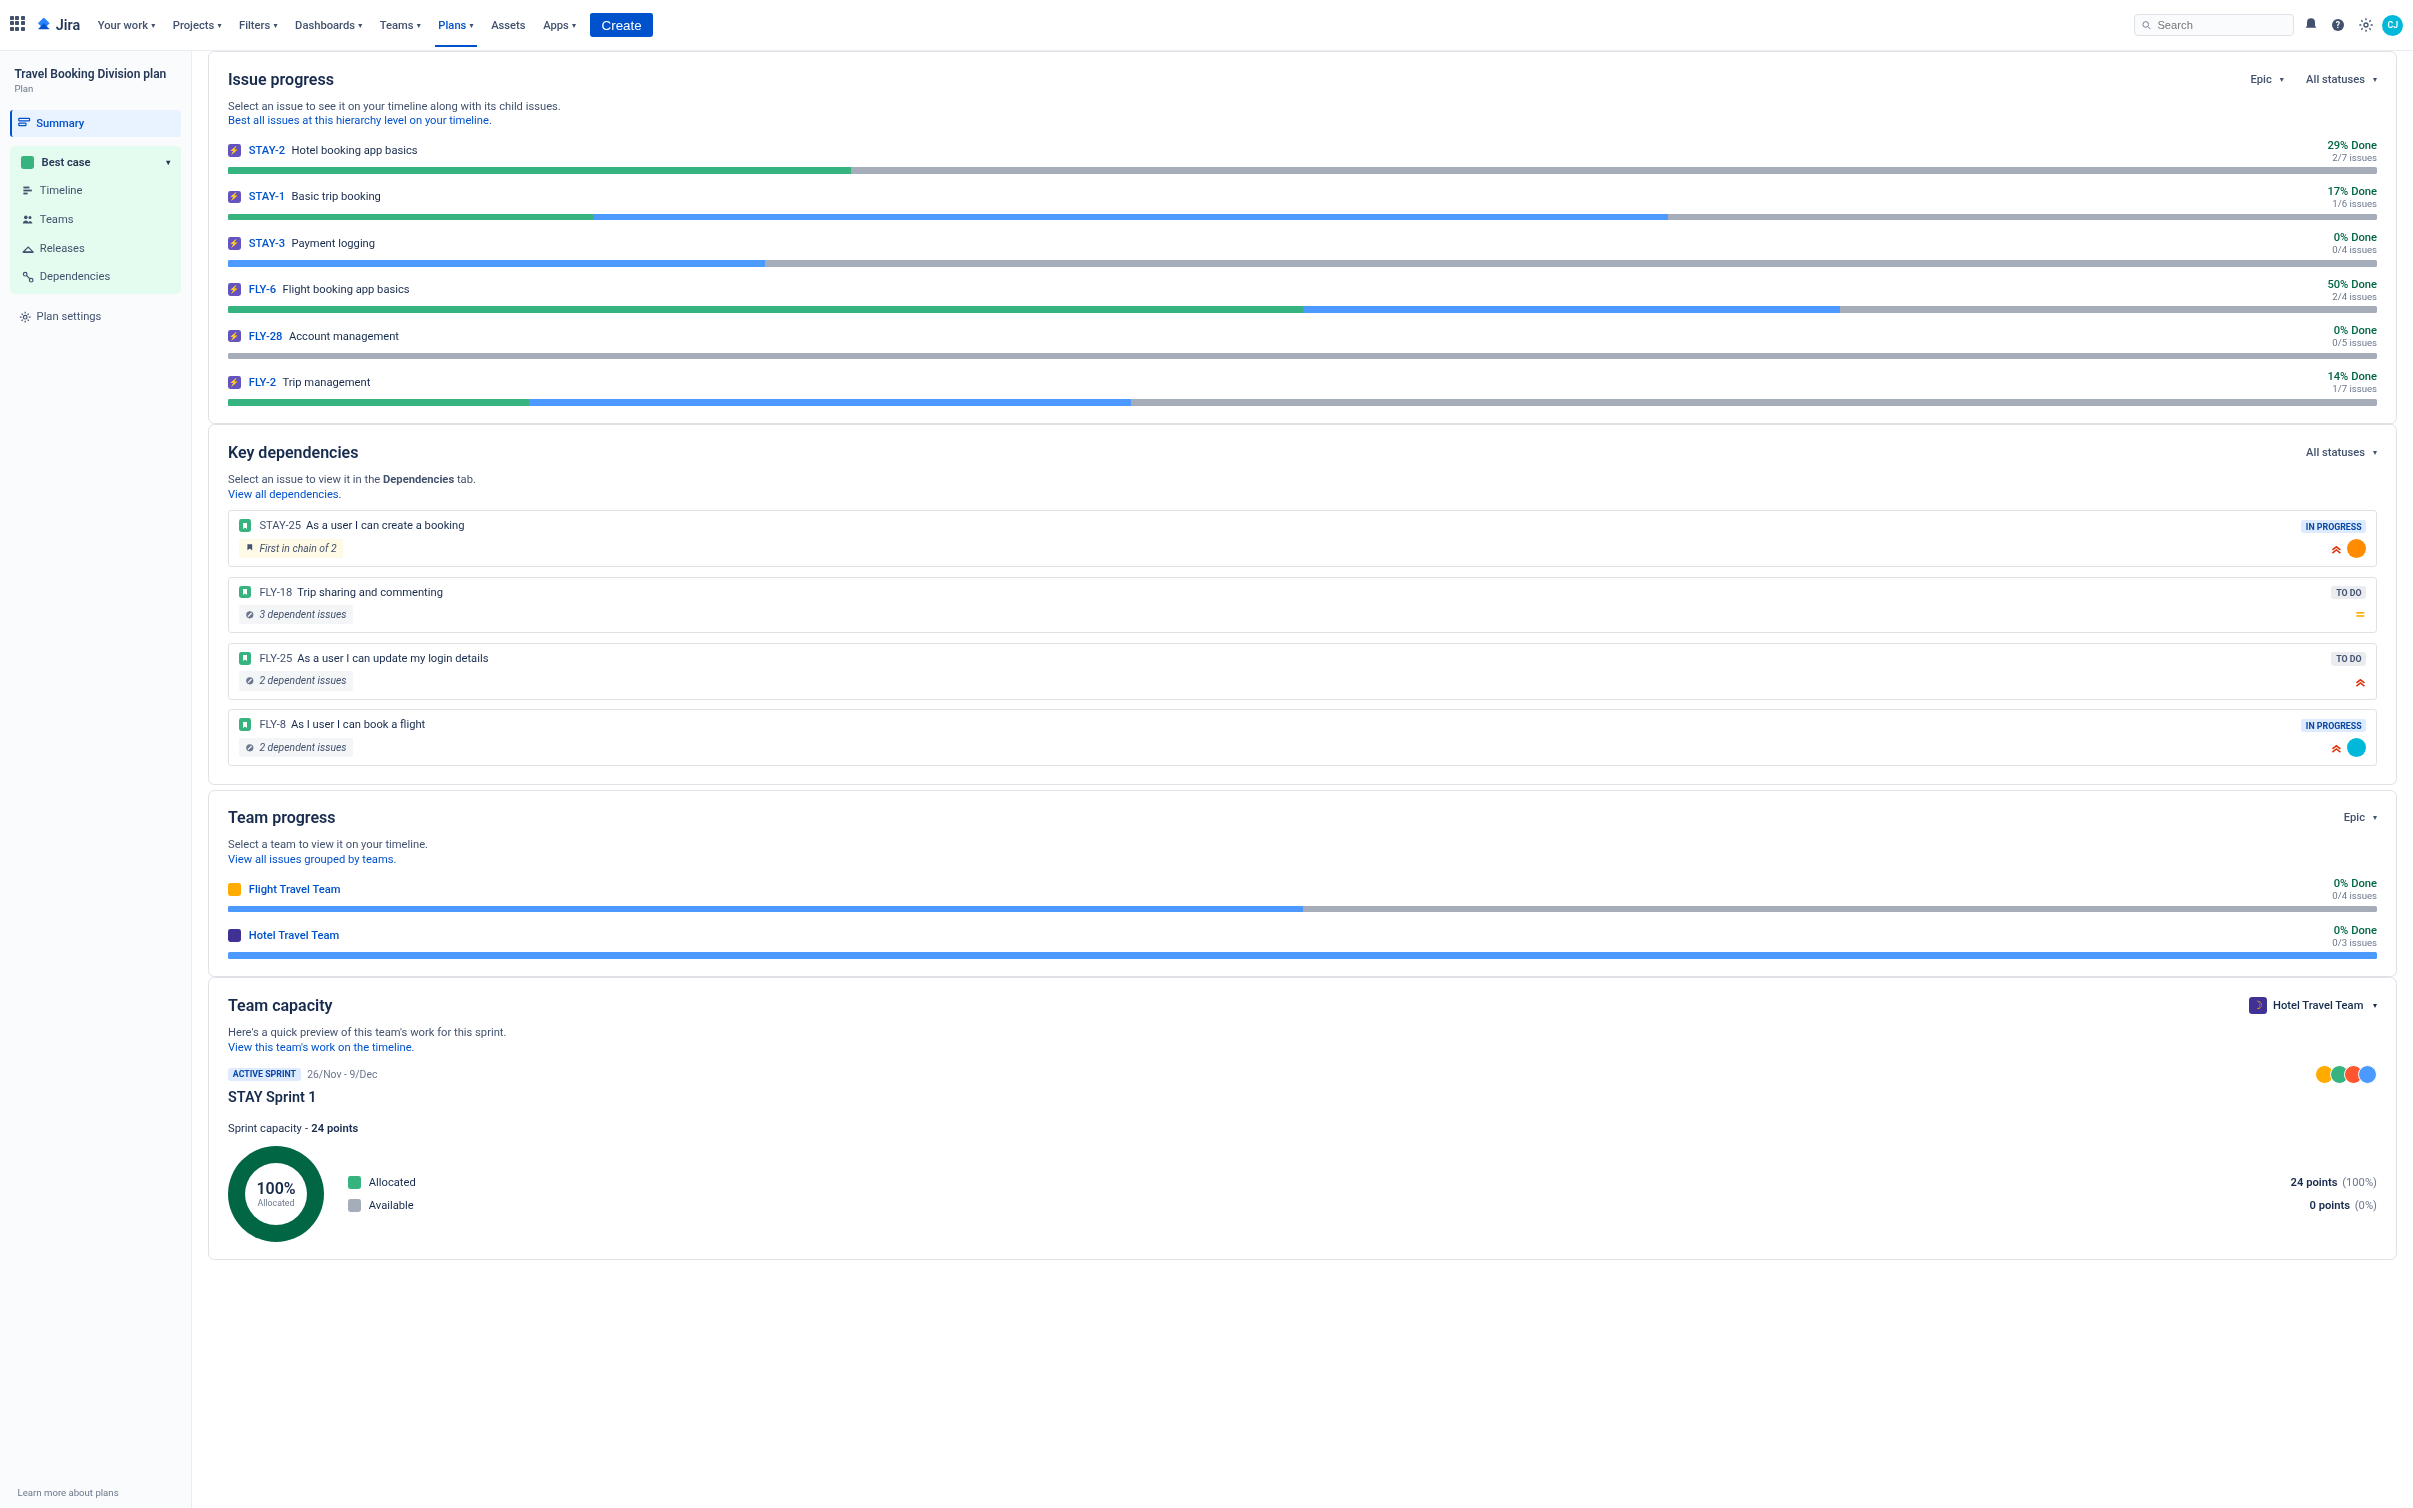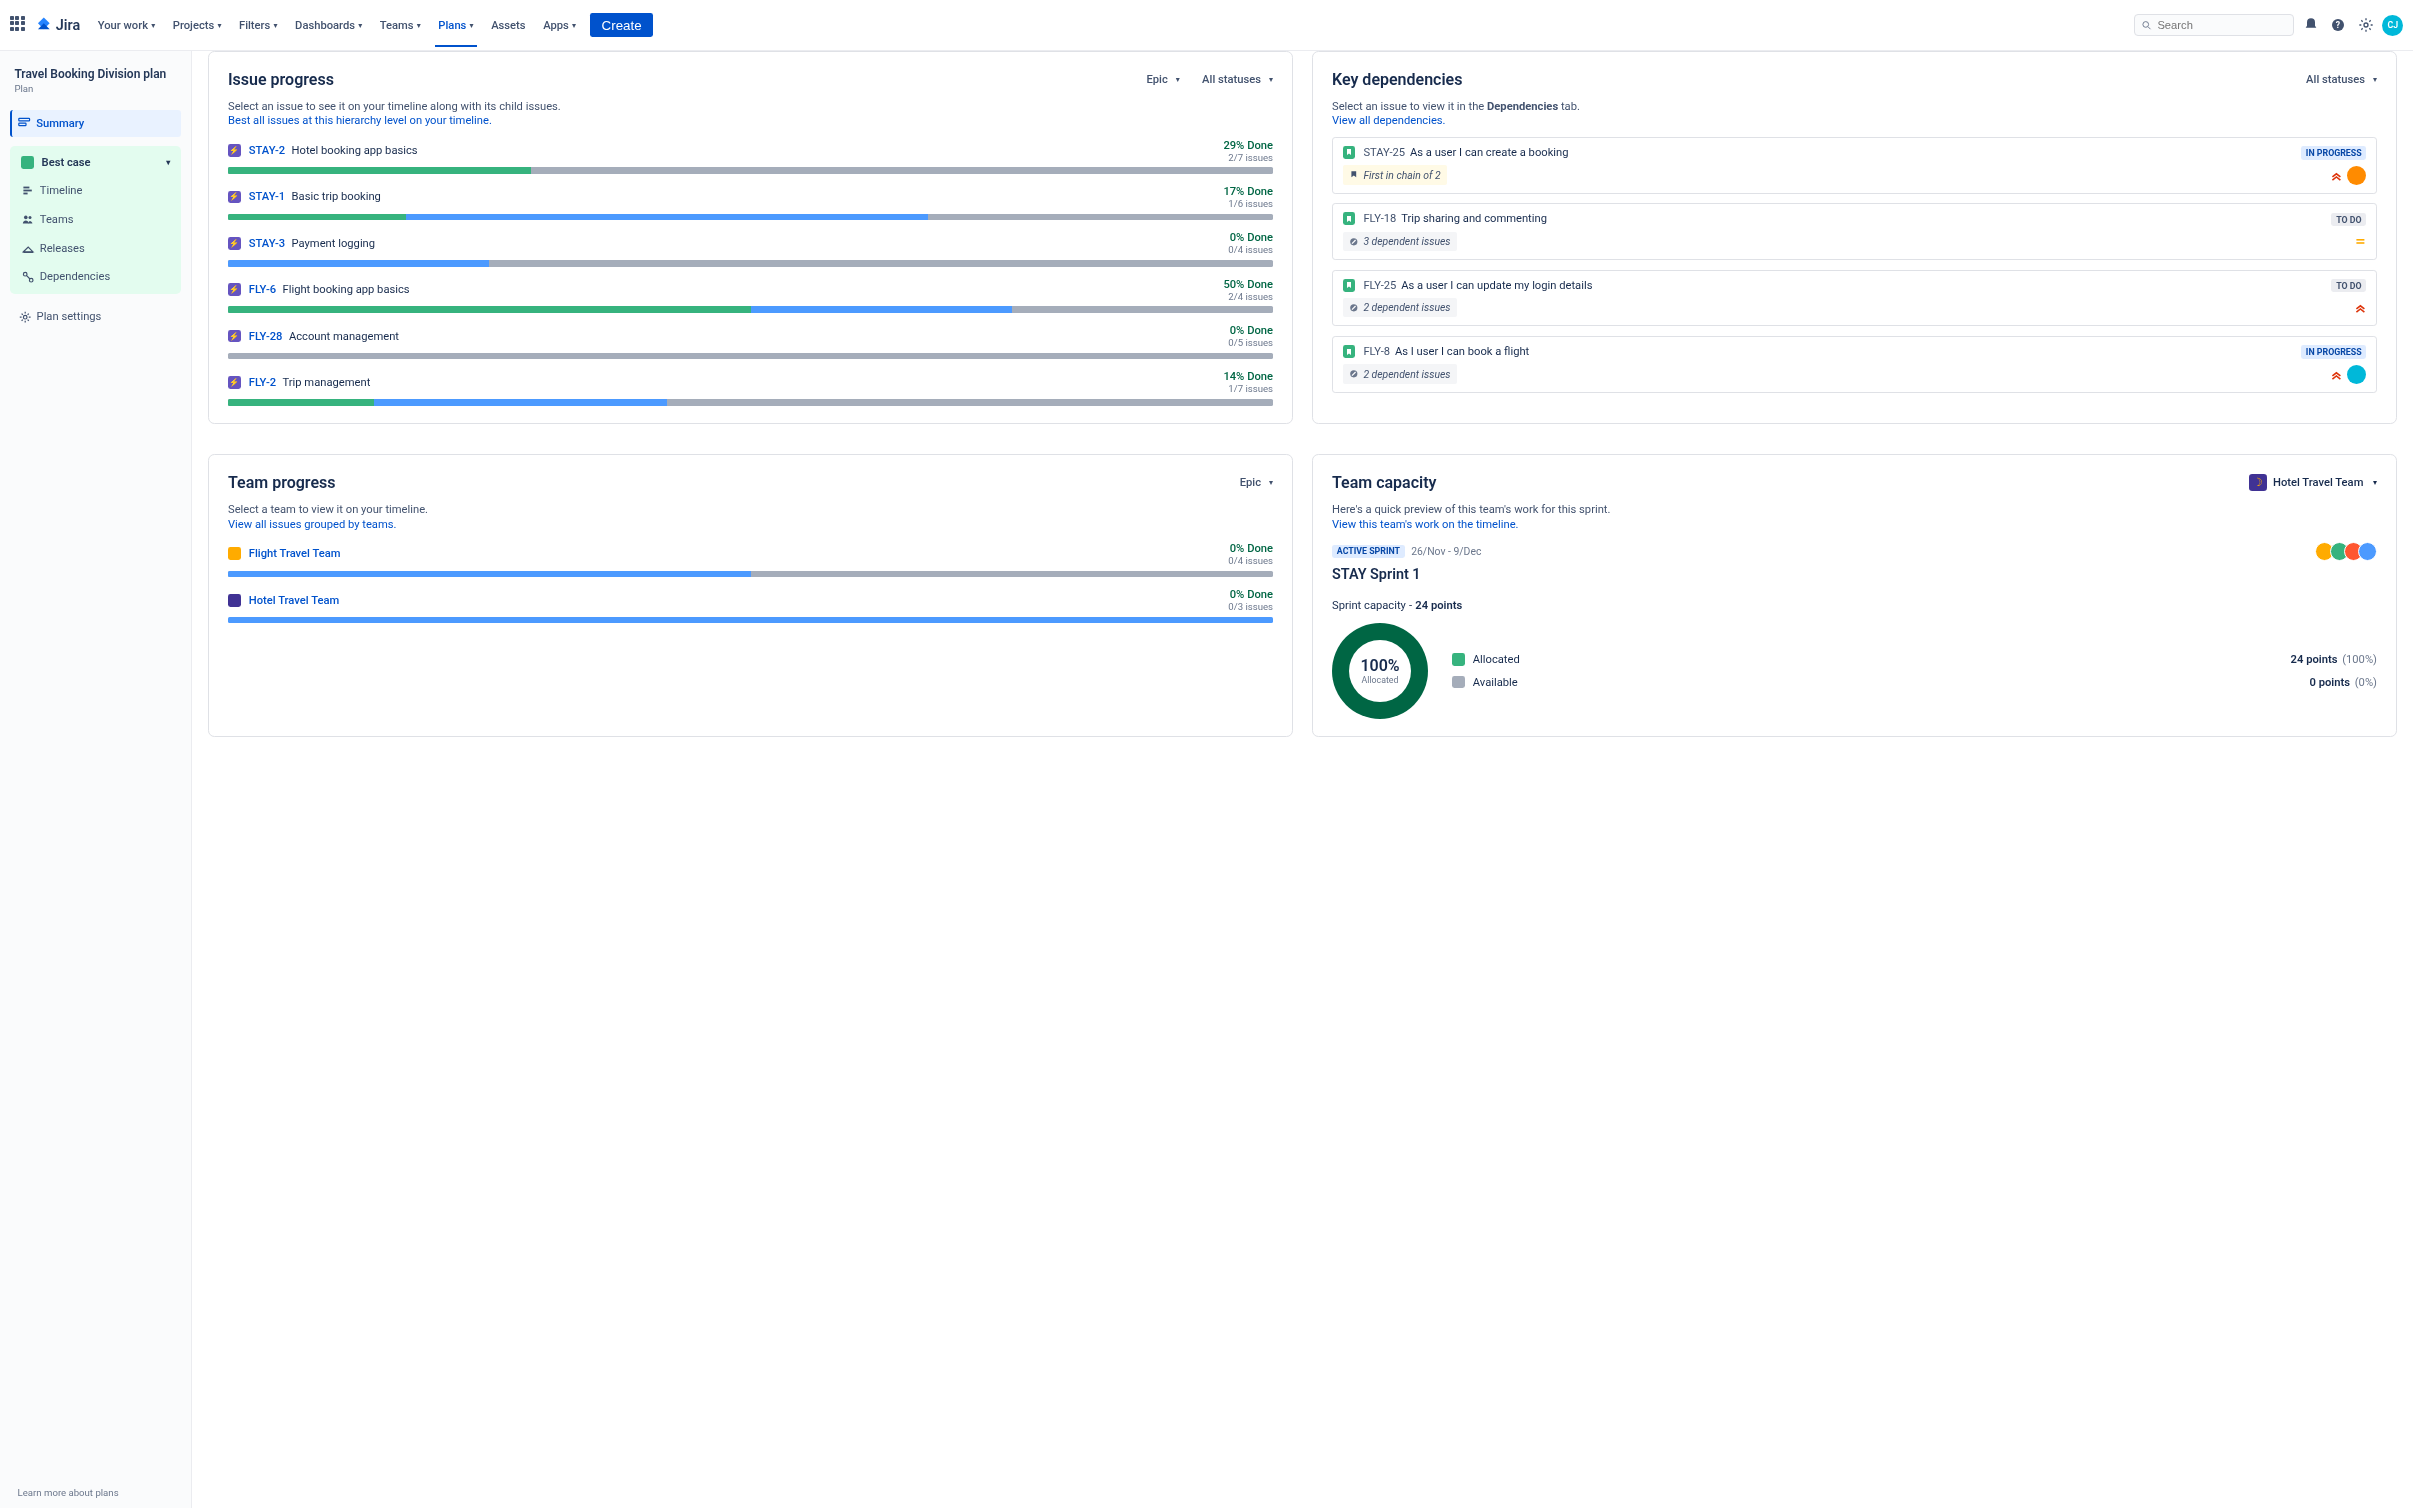--- a/index.html
+++ b/index.html
@@ -33,21 +33,21 @@
 .side-item .icon { width: 19px; display: flex; align-items: center; justify-content: flex-start; }
 .side-group { background: #E3FCEF; border-radius: 4.8px; padding: 3.2px 3.2px; margin-top: 9.6px; }
 .side-group-head { display: flex; align-items: center; padding: 6.4px 8px; font-weight: 600; color: #253858; cursor: pointer; }
 .side-group-head .square { width: 12.8px; height: 12.8px; background: #36B37E; border-radius: 2.4px; margin-right: 8px; }
 .side-group-head .chev { margin-left: auto; font-size: 8px; }
 .side-item.green { color: #42526E; }
 .sidebar .footer { margin-top: auto; color: #6B778C; font-size: 9.6px; padding: 6.4px 8px; }
 
 
 .main { flex: 1; overflow: auto; padding: 0 16px 24px; background: #fff; }
-.row { display: flex; gap: 19px; margin-bottom: 30px; }
+.row { display: flex; margin-bottom: 5px; flex-direction: column; }
 .panel { flex: 1; border: 0.8px solid #DFE1E6; border-radius: 6.4px; padding: 17.6px 19px; background: #fff; }
 .panel-head { display: flex; align-items: center; margin-bottom: 11.2px; }
 .panel-title { font-size: 16px; font-weight: 600; color: #172B4D; }
 .dropdown { display: flex; align-items: center; font-size: 11.2px; color: #42526E; font-weight: 500; cursor: pointer; }
 .dropdown .chev { margin-left: 8px; font-size: 8px; }
 .panel-sub { font-size: 11.2px; color: #42526E; margin-bottom: 1.6px; }
 .panel-link { color: #0052CC; font-size: 11.2px; cursor: pointer; }
 .issue-list { margin-top: 11.2px; }
 .issue-row { margin-top: 11.2px; }
 .issue-head { display: flex; align-items: center; }

